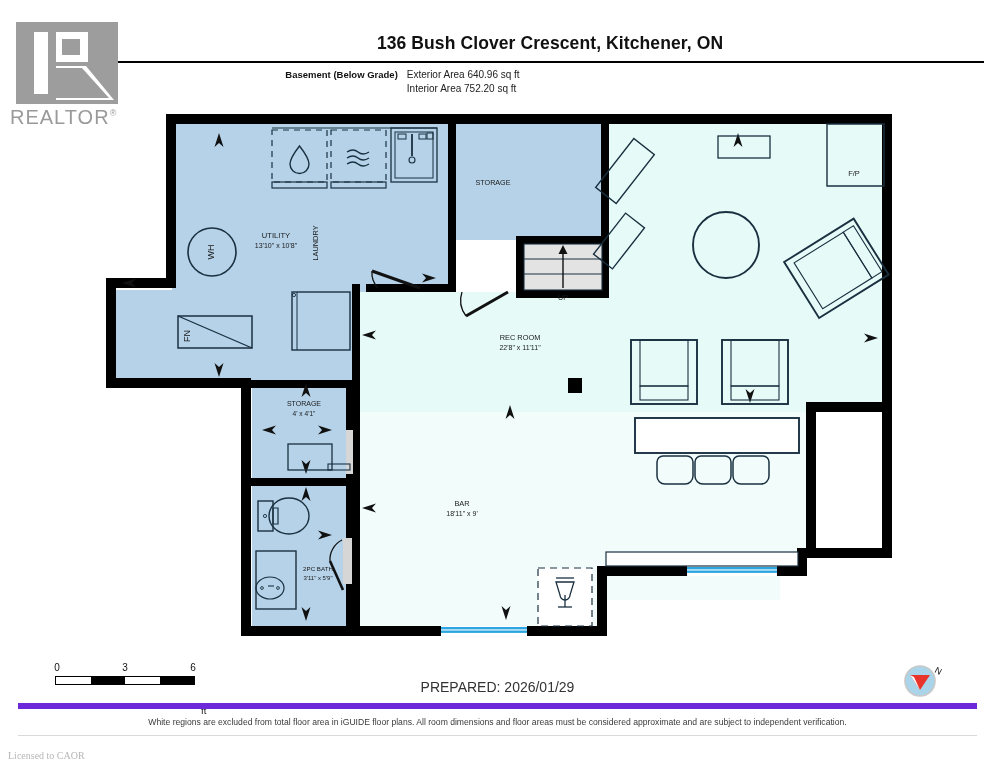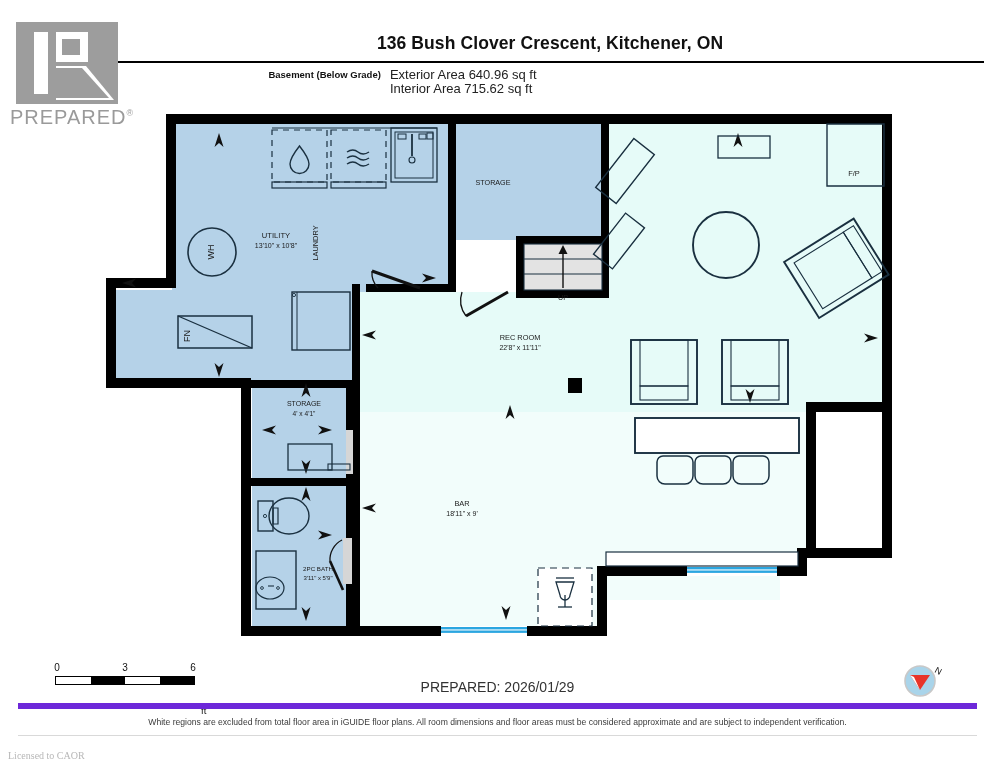--- a/index.html
+++ b/index.html
@@ -75,21 +75,21 @@
   }
   #subheader .level-label {
     font-size: 9.5px;
     font-weight: bold;
     color: #111;
     padding-right: 9px;
     padding-top: 1px;
     white-space: nowrap;
   }
   #subheader .areas {
-    font-size: 13px;
+    font-size: 10px;
     color: #222;
     line-height: 14px;
     white-space: nowrap;
   }
   
   #plan-wrap {
     position: absolute;
     left: 0;
     top: 0;
     width: 995px;
@@ -190,30 +190,30 @@
   <div id="realtor-logo">
     <svg class="mark" viewBox="0 0 102 82">
       <rect x="0" y="0" width="102" height="82" fill="#9d9d9d"></rect>
       <path d="M18 10 L32 10 L32 72 L18 72 Z" fill="#ffffff"></path>
       <path d="M40 10 L72 10 L72 40 L40 40 Z" fill="#ffffff"></path>
       <path d="M46 17 L64 17 L64 33 L46 33 Z" fill="#9d9d9d"></path>
       <path d="M40 44 L70 44 L98 78 L40 78 Z" fill="#ffffff"></path>
       <path d="M40 46 L66 46 L93 76 L40 76 Z" fill="#9d9d9d"></path>
       <path d="M40 10 L40 78 L34 78 L34 10 Z" fill="#9d9d9d"></path>
     </svg>
-    <div class="word"><span>PREPARED</span><sup>®</sup></div>
+    <div class="word"><span>REALTOR</span><sup>®</sup></div>
   </div>
 
   <div id="header-title">136 Bush Clover Crescent, Kitchener, ON</div>
   <div id="header-rule"></div>
   <div id="subheader">
     <div class="level-label">Basement (Below Grade)</div>
     <div class="areas">
       <div>Exterior Area 640.96 sq ft</div>
-      <div>Interior Area 715.62 sq ft</div>
+      <div>Interior Area 752.20 sq ft</div>
     </div>
   </div>
 
   <div id="plan-wrap">
   <svg width="995" height="700" viewBox="0 0 995 700">
 
     <g>
 
       <path d="M172 120 L450 120 L450 290 L380 290 L380 380 L250 380 L250 385 L120 385 L120 290 L110 290 L110 290 L110 290 L172 290 Z" fill="#b5d2e8"></path>
       <path d="M172 120 L450 120 L450 290 L250 290 L250 385 L110 385 L110 290 L172 290 Z" fill="#b5d2e8"></path>

